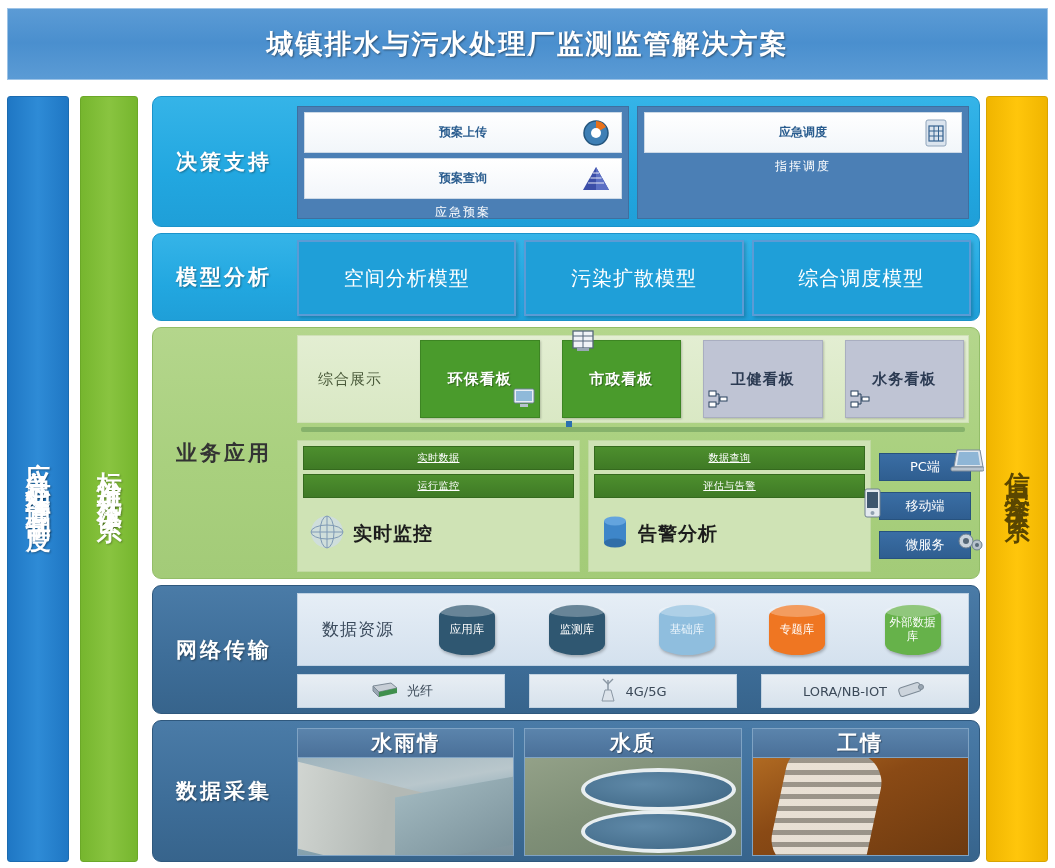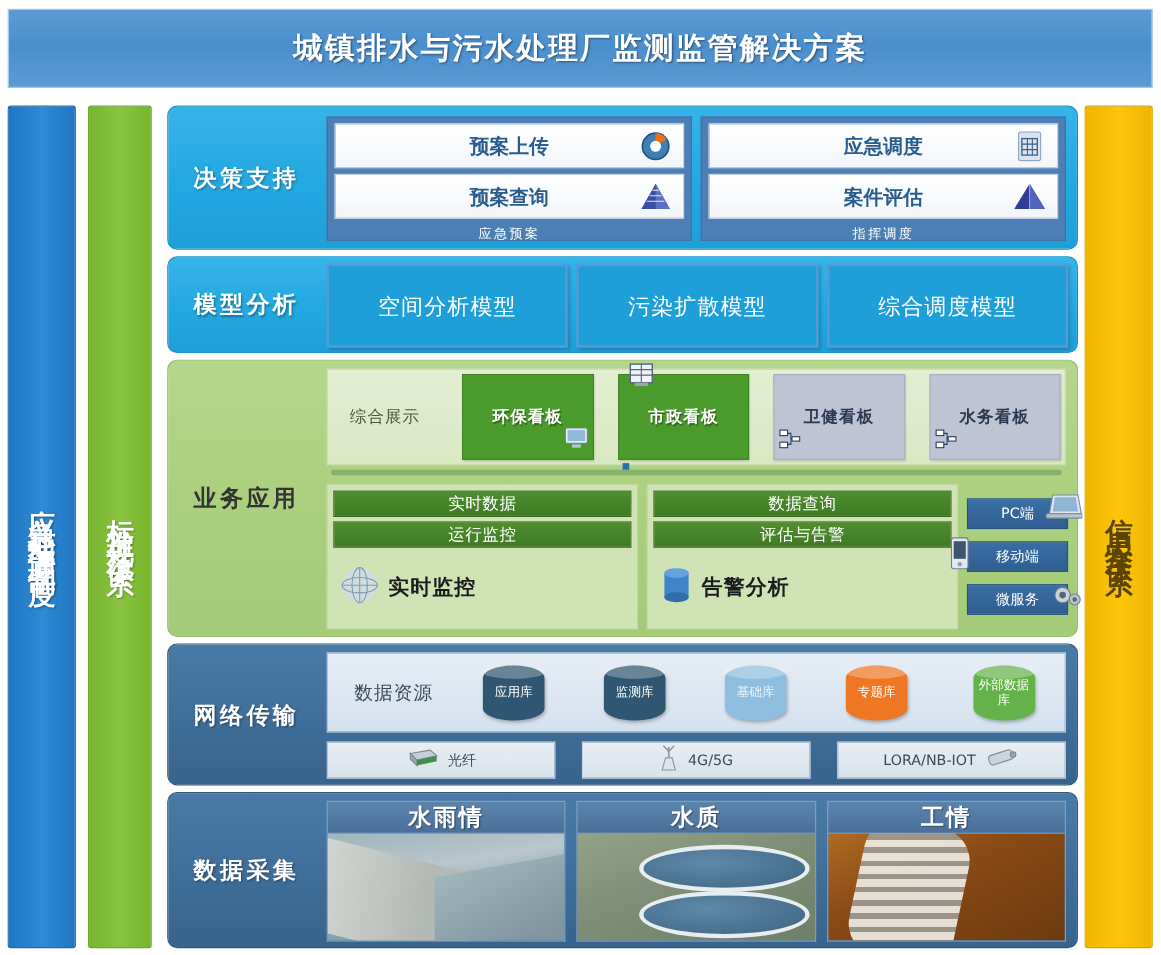--- a/index.html
+++ b/index.html
@@ -42,21 +42,21 @@
   #row-decision{top:0;height:131px;background:linear-gradient(180deg,#35b4e8 0%,#22a7e0 60%,#1f9fd8 100%);
     border:1px solid #1b93ca;}
   #row-decision .rowlabel{color:#ffffff;text-shadow:1px 1px 2px rgba(0,0,0,.35);}
   .dec-group{position:absolute;top:9px;height:113px;background:#4b7fb5;
     border:1px solid #3f6f9f;box-sizing:border-box;padding:5px 6px 0 6px;}
   .dec-group.g1{left:144px;width:332px;}
   .dec-group.g2{left:484px;width:332px;}
   .dec-card{height:41px;background:linear-gradient(180deg,#ffffff 0%,#f2f6fa 100%);
     border:1px solid #ccd9e6;margin-bottom:5px;box-sizing:border-box;
     display:flex;align-items:center;position:relative;}
-  .dec-card .lbl{flex:1;text-align:center;font-size:18px;font-weight:bold;color:#2a5d8f;
+  .dec-card .lbl{flex:1;text-align:center;font-size:12px;font-weight:bold;color:#2a5d8f;
     padding-left:26px;margin-left:16px;}
   .dec-card .ico{width:34px;margin-right:8px;display:flex;align-items:center;justify-content:center;}
   .dec-foot{text-align:center;font-size:12px;color:#ffffff;letter-spacing:2px;line-height:16px;}
 
   
   #row-model{top:137px;height:88px;background:linear-gradient(180deg,#35b4e8 0%,#22a7e0 60%,#1f9fd8 100%);
     border:1px solid #1b93ca;}
   #row-model .rowlabel{color:#ffffff;text-shadow:1px 1px 2px rgba(0,0,0,.35);}
   .model-wrap{position:absolute;left:144px;top:6px;right:8px;height:76px;display:flex;gap:8px;}
   .model-card{flex:1;background:#1f9fd8;border:2px solid #5b9bd5;box-sizing:border-box;
@@ -85,21 +85,21 @@
   .board .bico.tl{left:8px;top:-12px;}
   .scroll-rail{position:absolute;left:148px;right:14px;top:99px;height:5px;
     background:#86b26b;border-radius:2px;}
   .scroll-dot{position:absolute;left:50%;top:93px;width:6px;height:6px;background:#2a6fb0;}
 
   .biz-wrap{position:absolute;left:144px;top:112px;right:8px;height:132px;display:flex;gap:8px;}
   .biz-col{flex:1;background:#cfe3b5;border:1px solid #c0d9a2;box-sizing:border-box;
     padding:5px;display:flex;flex-direction:column;gap:4px;}
   .biz-chip{height:22px;background:linear-gradient(180deg,#4d8f2e 0%,#3f7a25 100%);
     border:1px solid #356a1e;display:flex;align-items:center;justify-content:center;
-    font-size:15px;color:#ffffff;letter-spacing:.5px;}
+    font-size:10px;color:#ffffff;letter-spacing:.5px;text-decoration:underline;}
   .biz-bottom{flex:1;display:flex;align-items:center;gap:6px;padding-left:4px;}
   .biz-bottom .bname{font-size:19px;font-weight:bold;color:#1c1c1c;letter-spacing:1px;}
   .term-col{width:92px;display:flex;flex-direction:column;justify-content:center;gap:11px;}
   .term-chip{height:26px;background:linear-gradient(180deg,#3a6ea5 0%,#2f5e90 100%);
     border:1px solid #27527e;display:flex;align-items:center;justify-content:center;
     font-size:13px;color:#ffffff;position:relative;}
 
   
   #row-network{top:489px;height:129px;background:linear-gradient(180deg,#4a7ba7 0%,#3e6e99 55%,#37648c 100%);
     border:1px solid #2f587d;}
@@ -204,30 +204,20 @@
         <div class="dec-card">
           <span class="lbl">应急调度</span>
           <span class="ico">
             <svg width="24" height="28" viewBox="0 0 24 28">
               <rect x="2" y="1" width="20" height="26" rx="2" fill="#dbe4ee" stroke="#8fa4bb"></rect>
               <rect x="5" y="7" width="14" height="15" fill="none" stroke="#35628f" stroke-width="1.2"></rect>
               <path d="M5 12h14M5 17h14M10 7v15M14.5 7v15" stroke="#35628f" stroke-width="1"></path>
             </svg>
           </span>
         </div>
-        <div class="dec-card">
-          <span class="lbl">案件评估</span>
-          <span class="ico">
-            <svg width="30" height="26" viewBox="0 0 30 26">
-              <polygon points="15,1 29,24 1,24" fill="#2f3f96"></polygon>
-              <polygon points="15,1 29,24 15,24" fill="#5264c0"></polygon>
-              <path d="M15 1v23" stroke="#ffffff" stroke-width=".8" opacity=".6"></path>
-            </svg>
-          </span>
-        </div>
         <div class="dec-foot">指挥调度</div>
       </div>
     </div>
 
     <div class="row" id="row-model">
       <div class="rowlabel">模型分析</div>
       <div class="model-wrap">
         <div class="model-card">空间分析模型</div>
         <div class="model-card">污染扩散模型</div>
         <div class="model-card">综合调度模型</div>

